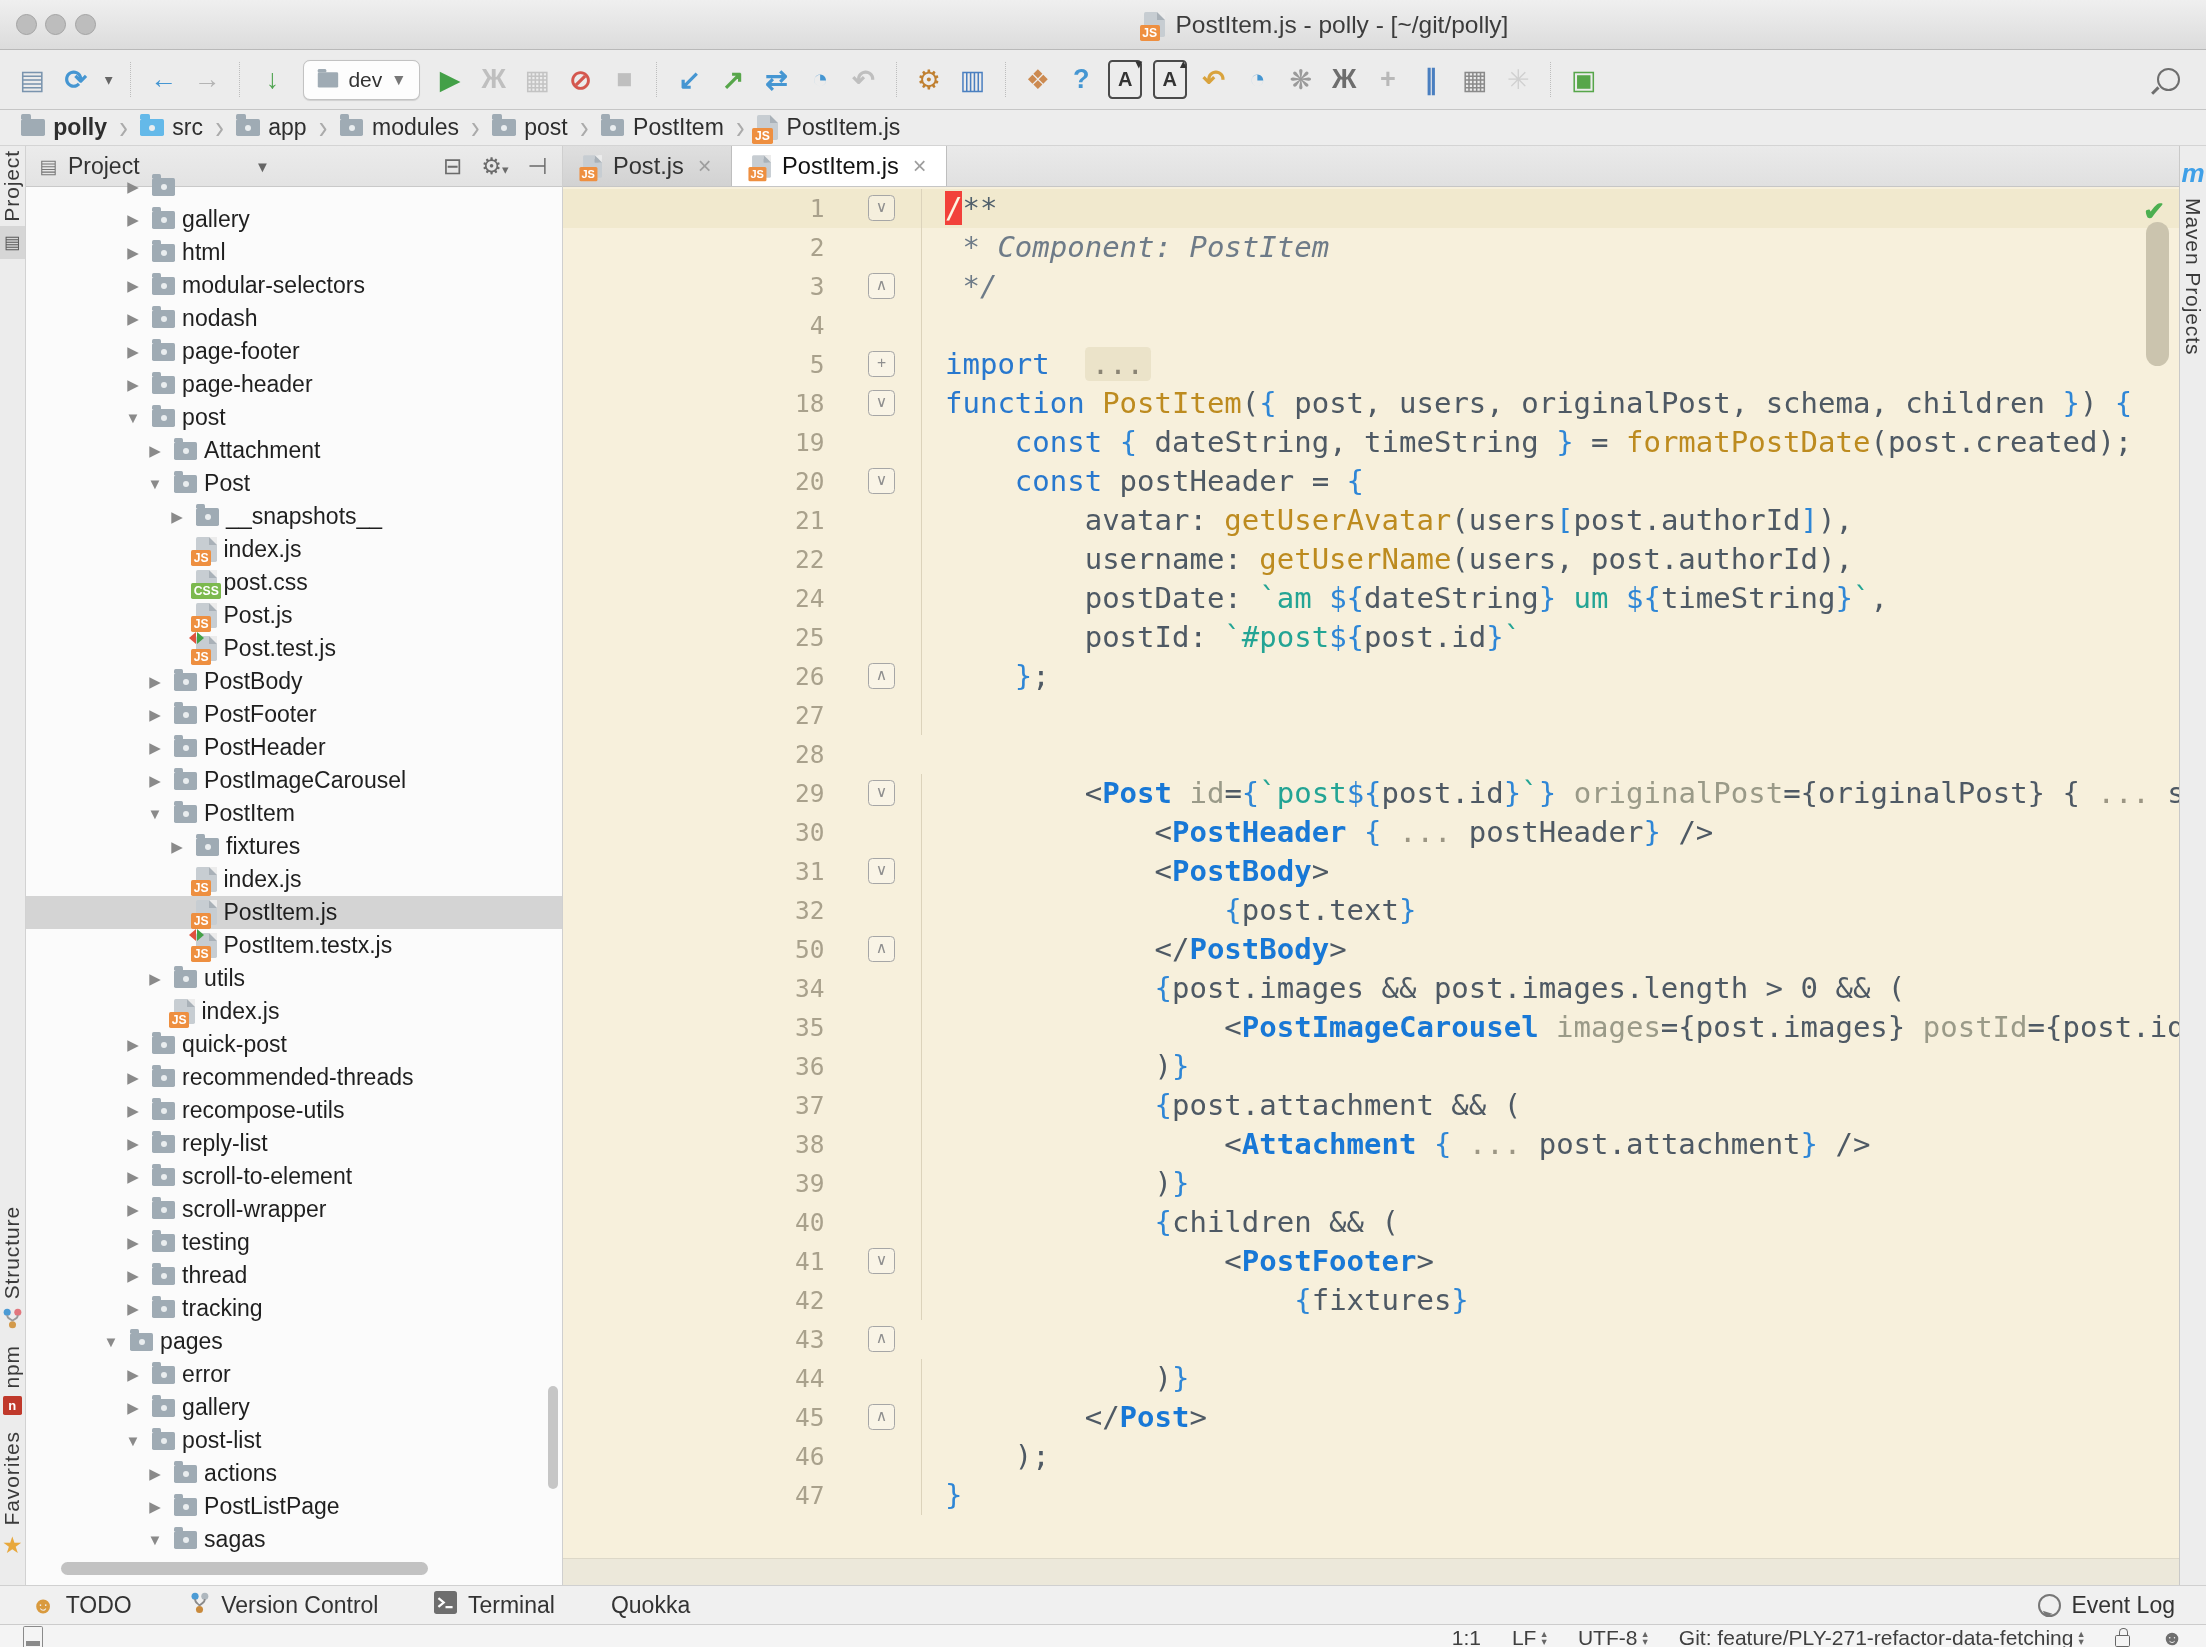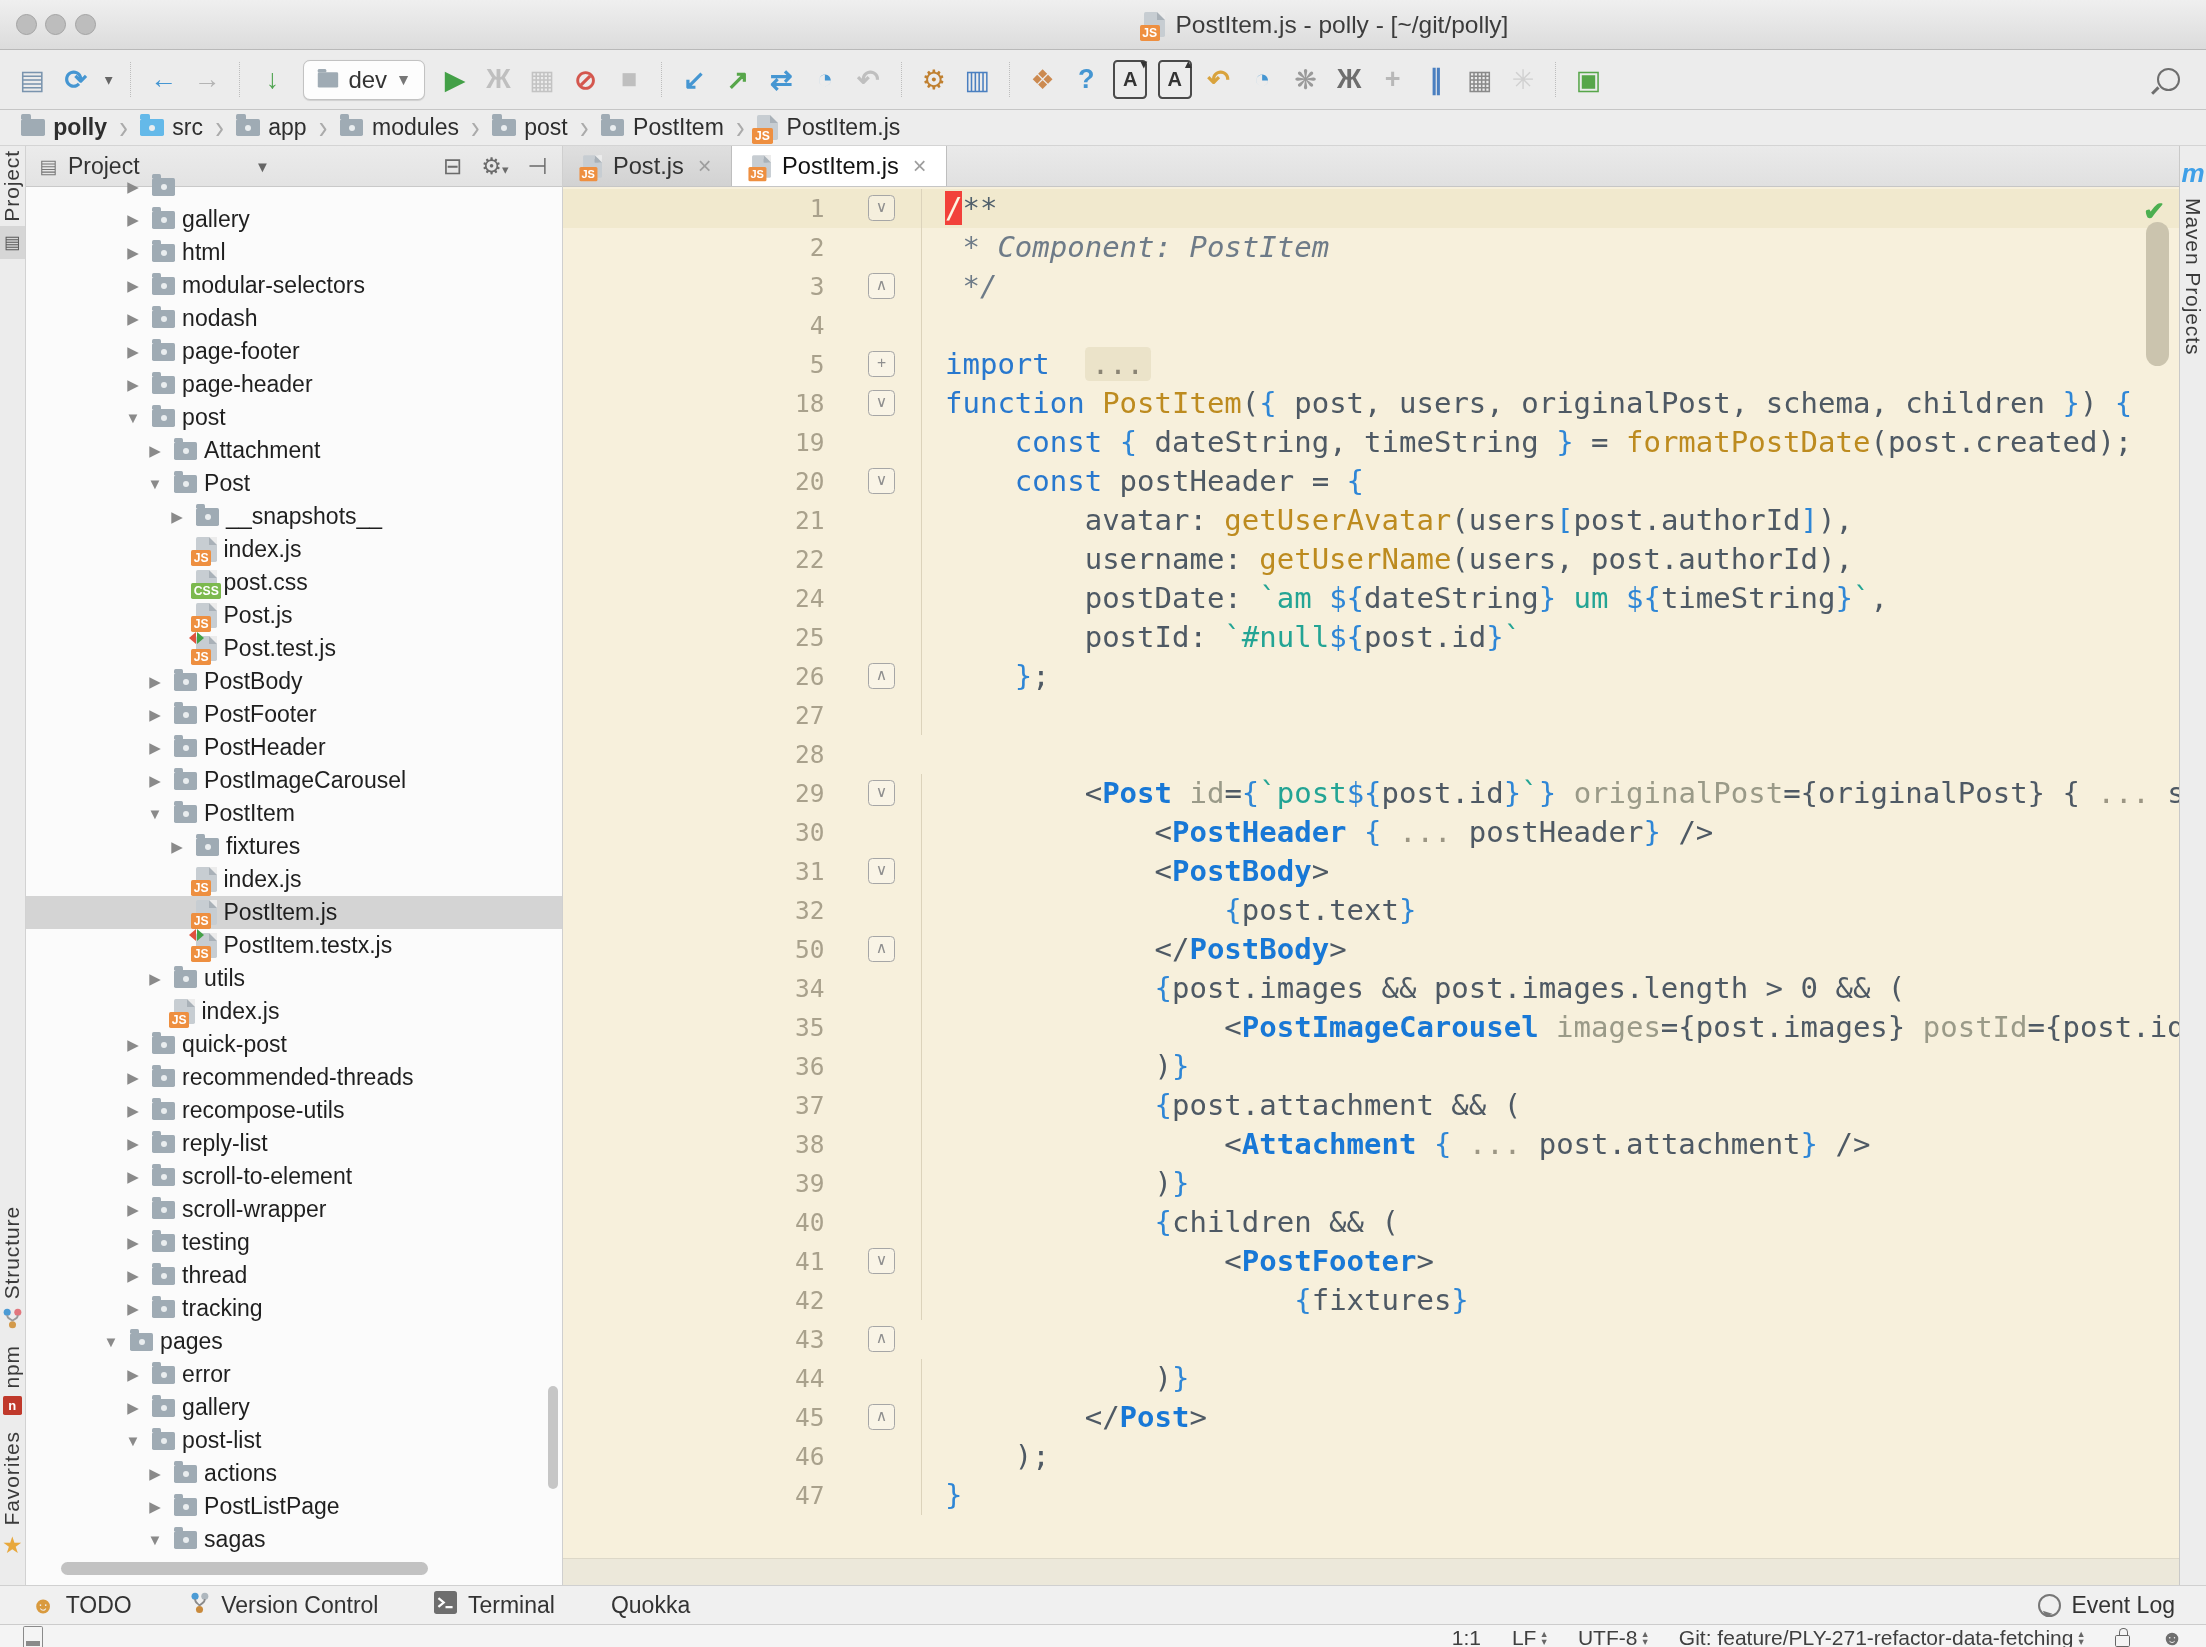--- a/index.html
+++ b/index.html
@@ -15,21 +15,21 @@
   #title-wrap .ttl{font-size:24.5px;color:#3C3C3C;}
   
   #toolbar{height:59px;background:#ECECEC;border-bottom:0.9px solid #C6C6C6;display:flex;align-items:center;padding:0 12.2px;}
   #toolbar-icons{display:flex;align-items:center;gap:3.5px;}
   .tbi{width:40px;height:40px;display:flex;align-items:center;justify-content:center;font-size:27px;}
   .tbi.bold{font-weight:bold;}
   .tbi.small{width:19px;font-size:15.7px;}
   .tsep{width:0;height:35px;border-left:1.7px dotted #BDBDBD;margin:0 8.7px;}
   .runcfg{height:38px;background:#FDFDFD;border:0.9px solid #C2C2C2;border-radius:7px;display:flex;align-items:center;
           gap:8.7px;padding:0 12.2px;margin:0 7px;box-shadow:0 0.9px 0.9px rgba(0,0,0,.12);}
-  .runcfg .lbl{font-size:24px;color:#333;}
+  .runcfg .lbl{font-size:21px;color:#333;}
   .runcfg .car{font-size:15.7px;color:#777;}
   .boxa{width:30px;height:35px;border:2.6px solid #4A4A4A;border-radius:4.4px;color:#333;font-weight:bold;font-size:20px;
         display:flex;align-items:center;justify-content:center;position:relative;margin:0 3.5px;}
   .boxa .sub{position:absolute;right:-1.7px;top:-5.2px;font-size:12.2px;color:#333;}
   .spacer{flex:1;}
   .lens{width:19px;height:19px;border:2.6px solid #6E6E6E;border-radius:50%;position:relative;margin-right:14px;}
   .lens::after{content:"";position:absolute;width:2.6px;height:8.7px;background:#6E6E6E;left:-5.2px;top:15.7px;transform:rotate(45deg);}
   
   #breadcrumbs{height:35px;background:#EDEDED;border-bottom:0.9px solid #D4D4D4;display:flex;align-items:center;padding-left:21px;gap:12.2px;}
   .bc-item{display:flex;align-items:center;gap:8.7px;font-size:23px;color:#2E2E2E;}
@@ -654,21 +654,21 @@
               <span class="ct"><span class="tk-txt">        username: </span><span class="tk-fn">getUserName</span><span class="tk-txt">(users, post.authorId),</span></span>
             </div>
             <div class="crow">
               <span class="ln">24</span>
               <span class="fold"></span>
               <span class="ct"><span class="tk-txt">        postDate: </span><span class="tk-str">`am </span><span class="tk-punc">${</span><span class="tk-txt">dateString</span><span class="tk-punc">}</span><span class="tk-str"> um </span><span class="tk-punc">${</span><span class="tk-txt">timeString</span><span class="tk-punc">}</span><span class="tk-str">`</span><span class="tk-txt">,</span></span>
             </div>
             <div class="crow">
               <span class="ln">25</span>
               <span class="fold"></span>
-              <span class="ct"><span class="tk-txt">        postId: </span><span class="tk-str">`#null</span><span class="tk-punc">${</span><span class="tk-txt">post.id</span><span class="tk-punc">}</span><span class="tk-str">`</span></span>
+              <span class="ct"><span class="tk-txt">        postId: </span><span class="tk-str">`#post</span><span class="tk-punc">${</span><span class="tk-txt">post.id</span><span class="tk-punc">}</span><span class="tk-str">`</span></span>
             </div>
             <div class="crow">
               <span class="ln">26</span>
               <span class="fold">
                 <span class="fm">∧</span>
               </span>
               <span class="ct"><span class="tk-txt">    </span><span class="tk-punc">}</span><span class="tk-txt">;</span></span>
             </div>
             <div class="crow">
               <span class="ln">27</span>

